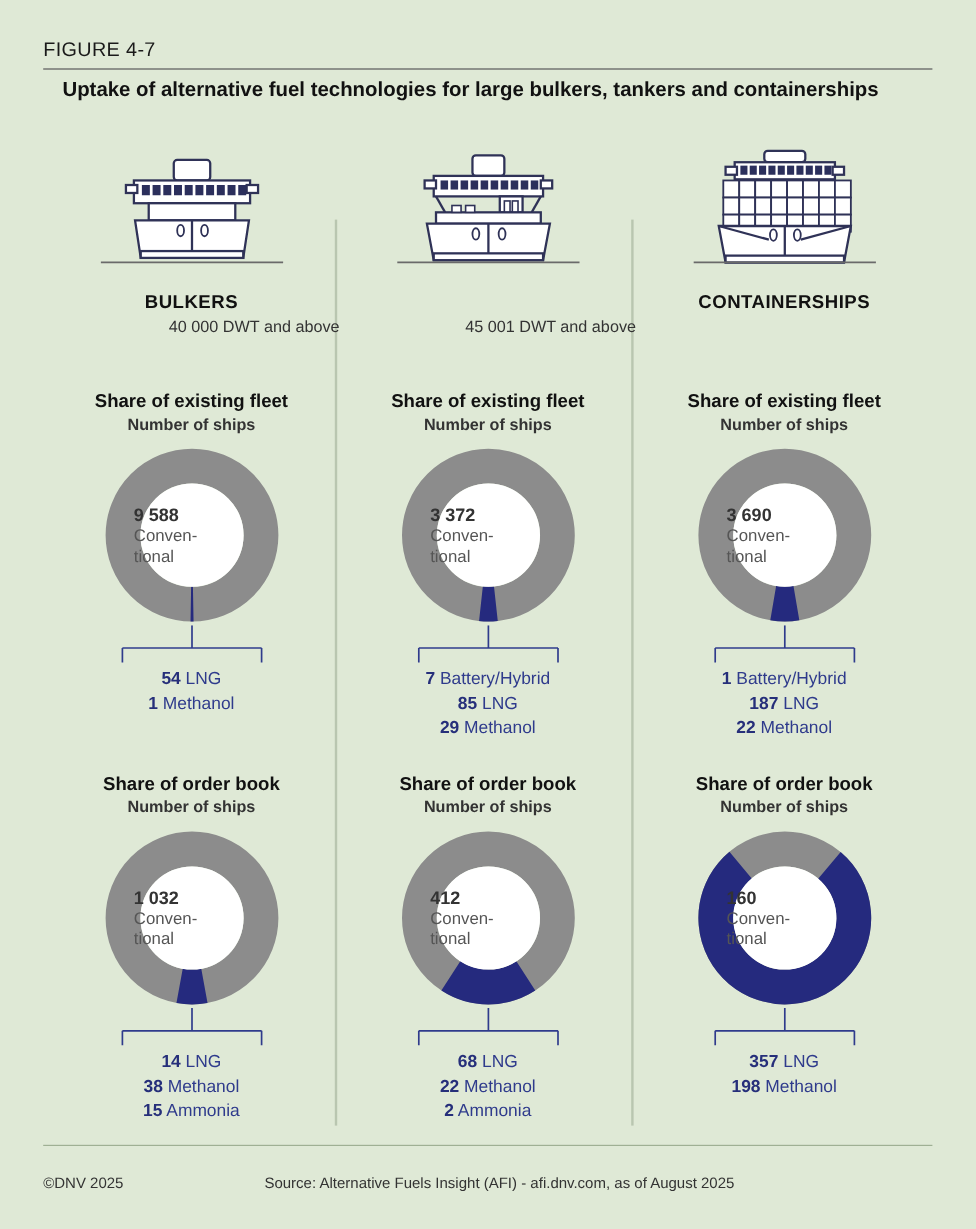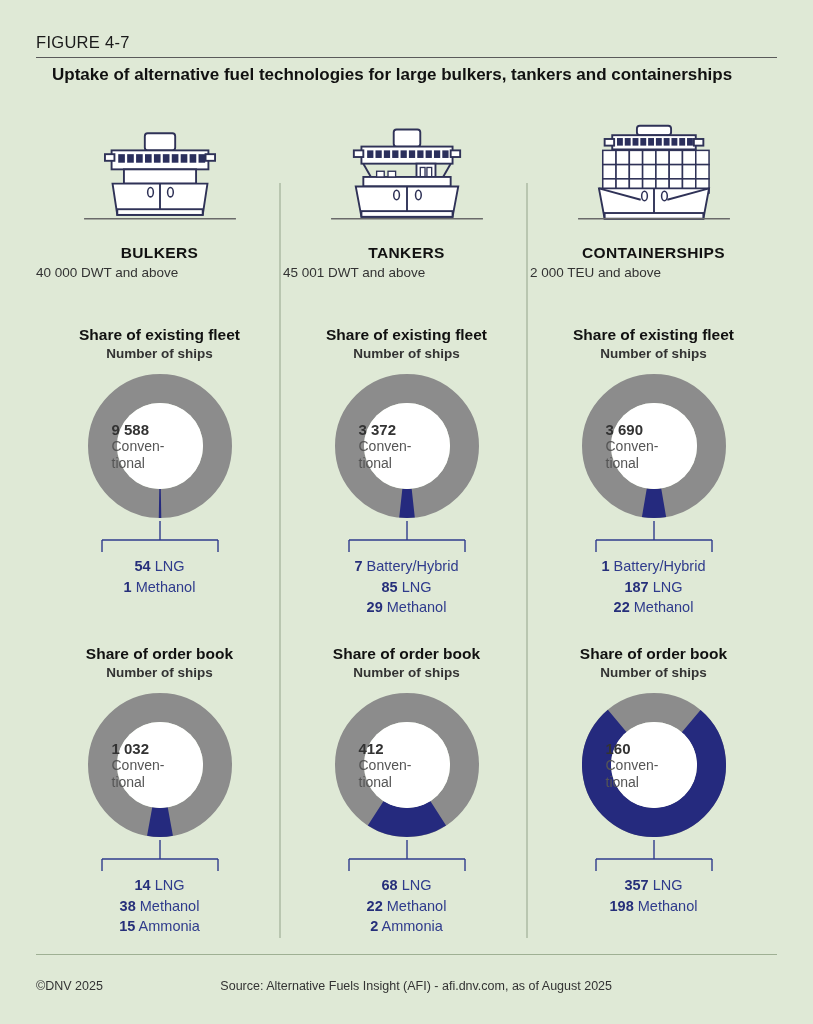--- a/index.html
+++ b/index.html
@@ -81,21 +81,21 @@
     text-align: center;
     font-size: 15.5px;
     font-weight: bold;
     letter-spacing: 0.4px;
     color: #111;
   }
   .ship-sub {
     position: absolute;
     left: 0; top: 145px;
     width: 247px;
-    text-align: left;
+    text-align: right;
     font-size: 13.5px;
     color: #333;
   }
 
   
   .panel { position: absolute; left: 0; width: 247px; }
   .panel-existing { top: 206px; }
   .panel-order    { top: 525px; }
 
   .panel-title {
@@ -315,21 +315,20 @@
       <rect x="56" y="48" width="8" height="6" fill="#fff" stroke="#2f3257" stroke-width="1.4"></rect>
       <path d="M22 64 L130 64 L124 96 L28 96 Z" fill="#fff" stroke="#2f3257" stroke-width="2"></path>
       <line x1="76" y1="64" x2="76" y2="96" stroke="#2f3257" stroke-width="2"></line>
       <ellipse cx="65" cy="73" rx="3" ry="5" fill="none" stroke="#2f3257" stroke-width="1.6"></ellipse>
       <ellipse cx="88" cy="73" rx="3" ry="5" fill="none" stroke="#2f3257" stroke-width="1.6"></ellipse>
       <rect x="28" y="90" width="96" height="6" fill="#fff" stroke="#2f3257" stroke-width="2"></rect>
 
       <line x1="-4" y1="98" x2="156" y2="98" stroke="#6a6a6a" stroke-width="1.6"></line>
     </svg>
       </div>
-      <div class="ship-name">TANKERS</div>
       <div class="ship-sub">45 001 DWT and above</div>
       <div class="panel panel-existing">
         <div class="panel-title">Share of existing fleet</div>
         <div class="panel-sub">Number of ships</div>
         <div class="donut-wrap">
           <svg class="donut" width="150" height="150" viewBox="0 0 150 150">
             <circle cx="75" cy="75" r="57.5" fill="none" stroke="#8c8c8c" stroke-width="29"></circle>
             <circle cx="75" cy="75" r="57.5" fill="none" stroke="#252a7e" stroke-width="29" stroke-dasharray="12.500397168633787 348.7827579941924" transform="rotate(83.772 75 75)"></circle>
             <circle cx="75" cy="75" r="43" fill="#ffffff"></circle>
           </svg>
@@ -430,21 +429,20 @@
       <path d="M134 66 L90 78" stroke="#2f3257" stroke-width="2" fill="none"></path>
       <line x1="76" y1="66" x2="76" y2="98" stroke="#2f3257" stroke-width="2"></line>
       <ellipse cx="66" cy="74" rx="3" ry="5" fill="none" stroke="#2f3257" stroke-width="1.6"></ellipse>
       <ellipse cx="87" cy="74" rx="3" ry="5" fill="none" stroke="#2f3257" stroke-width="1.6"></ellipse>
       <rect x="24" y="92" width="104" height="6" fill="#fff" stroke="#2f3257" stroke-width="2"></rect>
 
       <line x1="-4" y1="98" x2="156" y2="98" stroke="#6a6a6a" stroke-width="1.6"></line>
     </svg>
       </div>
       <div class="ship-name">CONTAINERSHIPS</div>
-      <div class="ship-sub">2 000 TEU and above</div>
       <div class="panel panel-existing">
         <div class="panel-title">Share of existing fleet</div>
         <div class="panel-sub">Number of ships</div>
         <div class="donut-wrap">
           <svg class="donut" width="150" height="150" viewBox="0 0 150 150">
             <circle cx="75" cy="75" r="57.5" fill="none" stroke="#8c8c8c" stroke-width="29"></circle>
             <circle cx="75" cy="75" r="57.5" fill="none" stroke="#252a7e" stroke-width="29" stroke-dasharray="19.43703374776005 341.8461214150662" transform="rotate(80.316 75 75)"></circle>
             <circle cx="75" cy="75" r="43" fill="#ffffff"></circle>
           </svg>
           <div class="donut-center">

